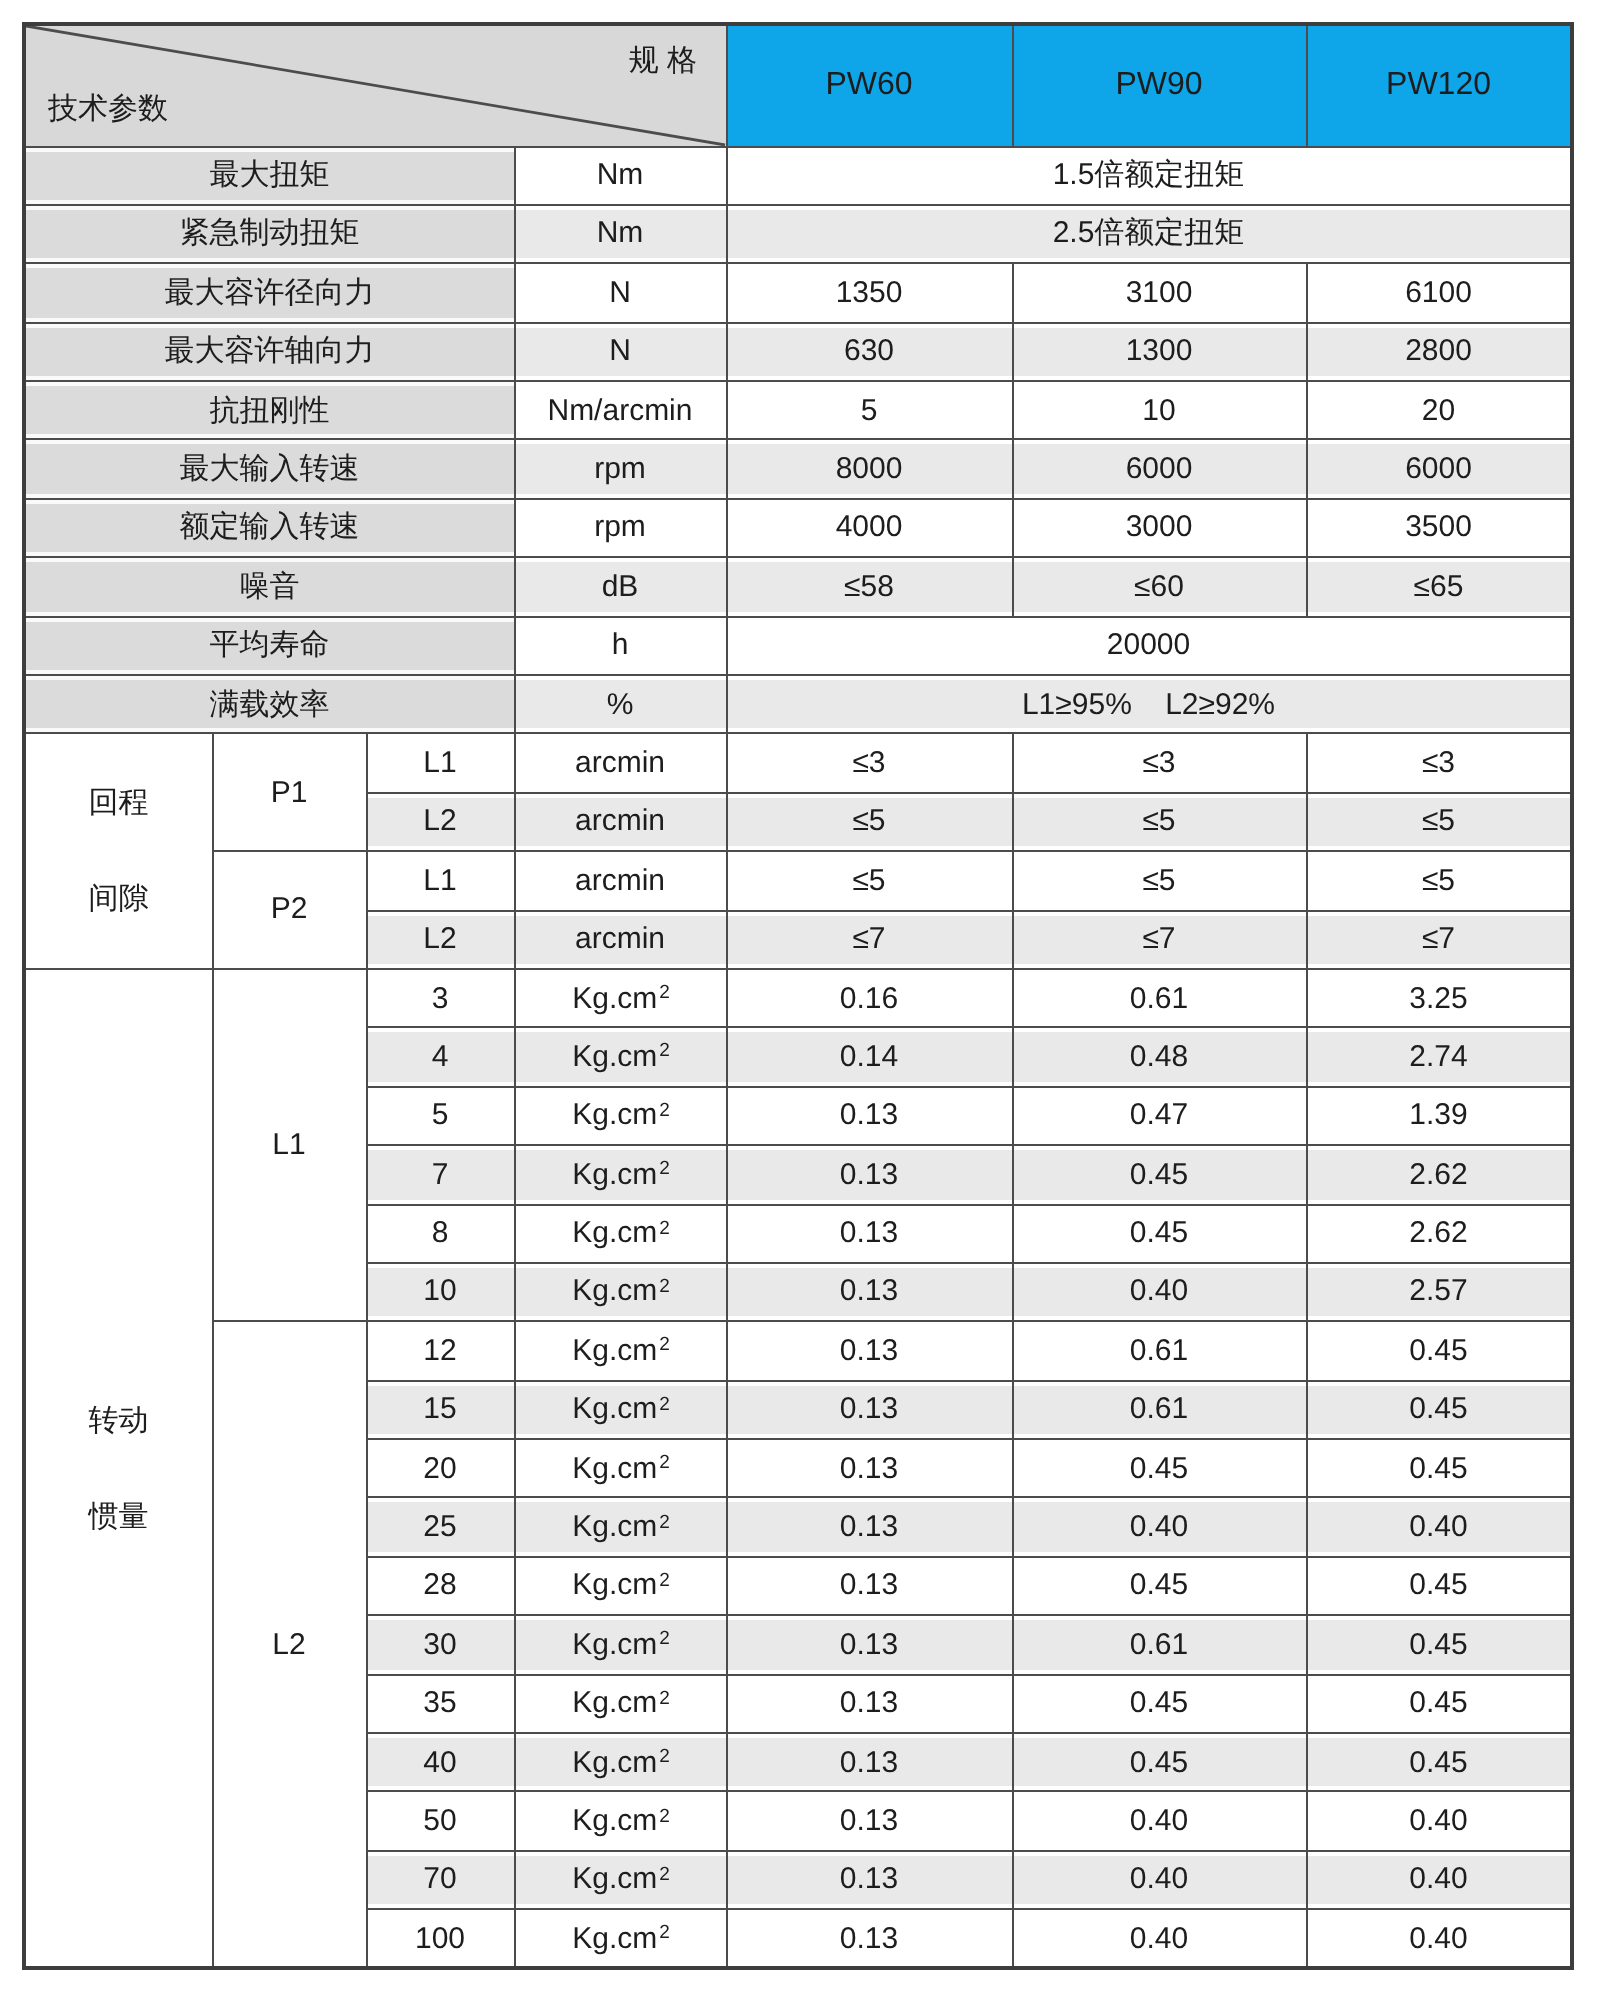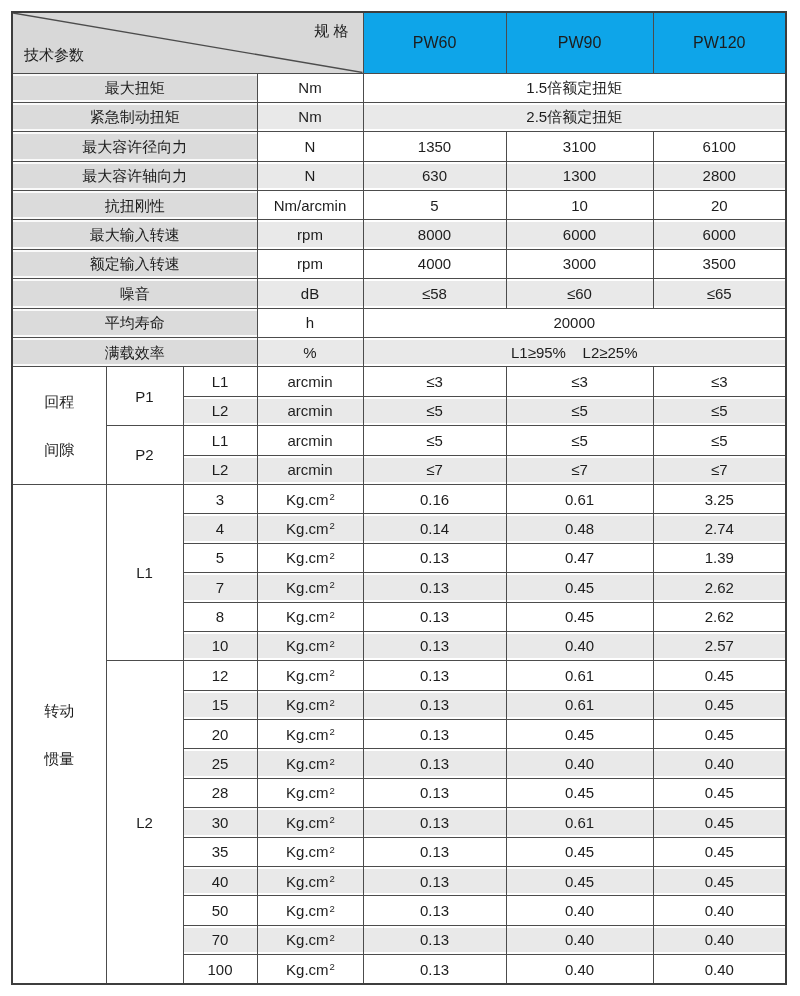--- a/index.html
+++ b/index.html
@@ -106,21 +106,21 @@
       <td class="g">≤65</td>
     </tr>
     <tr>
       <td class="lbl" colspan="3">平均寿命</td>
       <td class="w">h</td>
       <td class="w" colspan="3">20000</td>
     </tr>
     <tr>
       <td class="lbl" colspan="3">满载效率</td>
       <td class="g">%</td>
-      <td class="g pre" colspan="3">L1≥95%    L2≥25%</td>
+      <td class="g pre" colspan="3">L1≥95%    L2≥92%</td>
     </tr>
 
     <tr>
       <td class="grp two-line" rowspan="4">
         <div class="line">回程</div>
         <div class="line">间隙</div>
       </td>
       <td class="grp" rowspan="2">P1</td>
       <td class="w">L1</td>
       <td class="w">arcmin</td>

